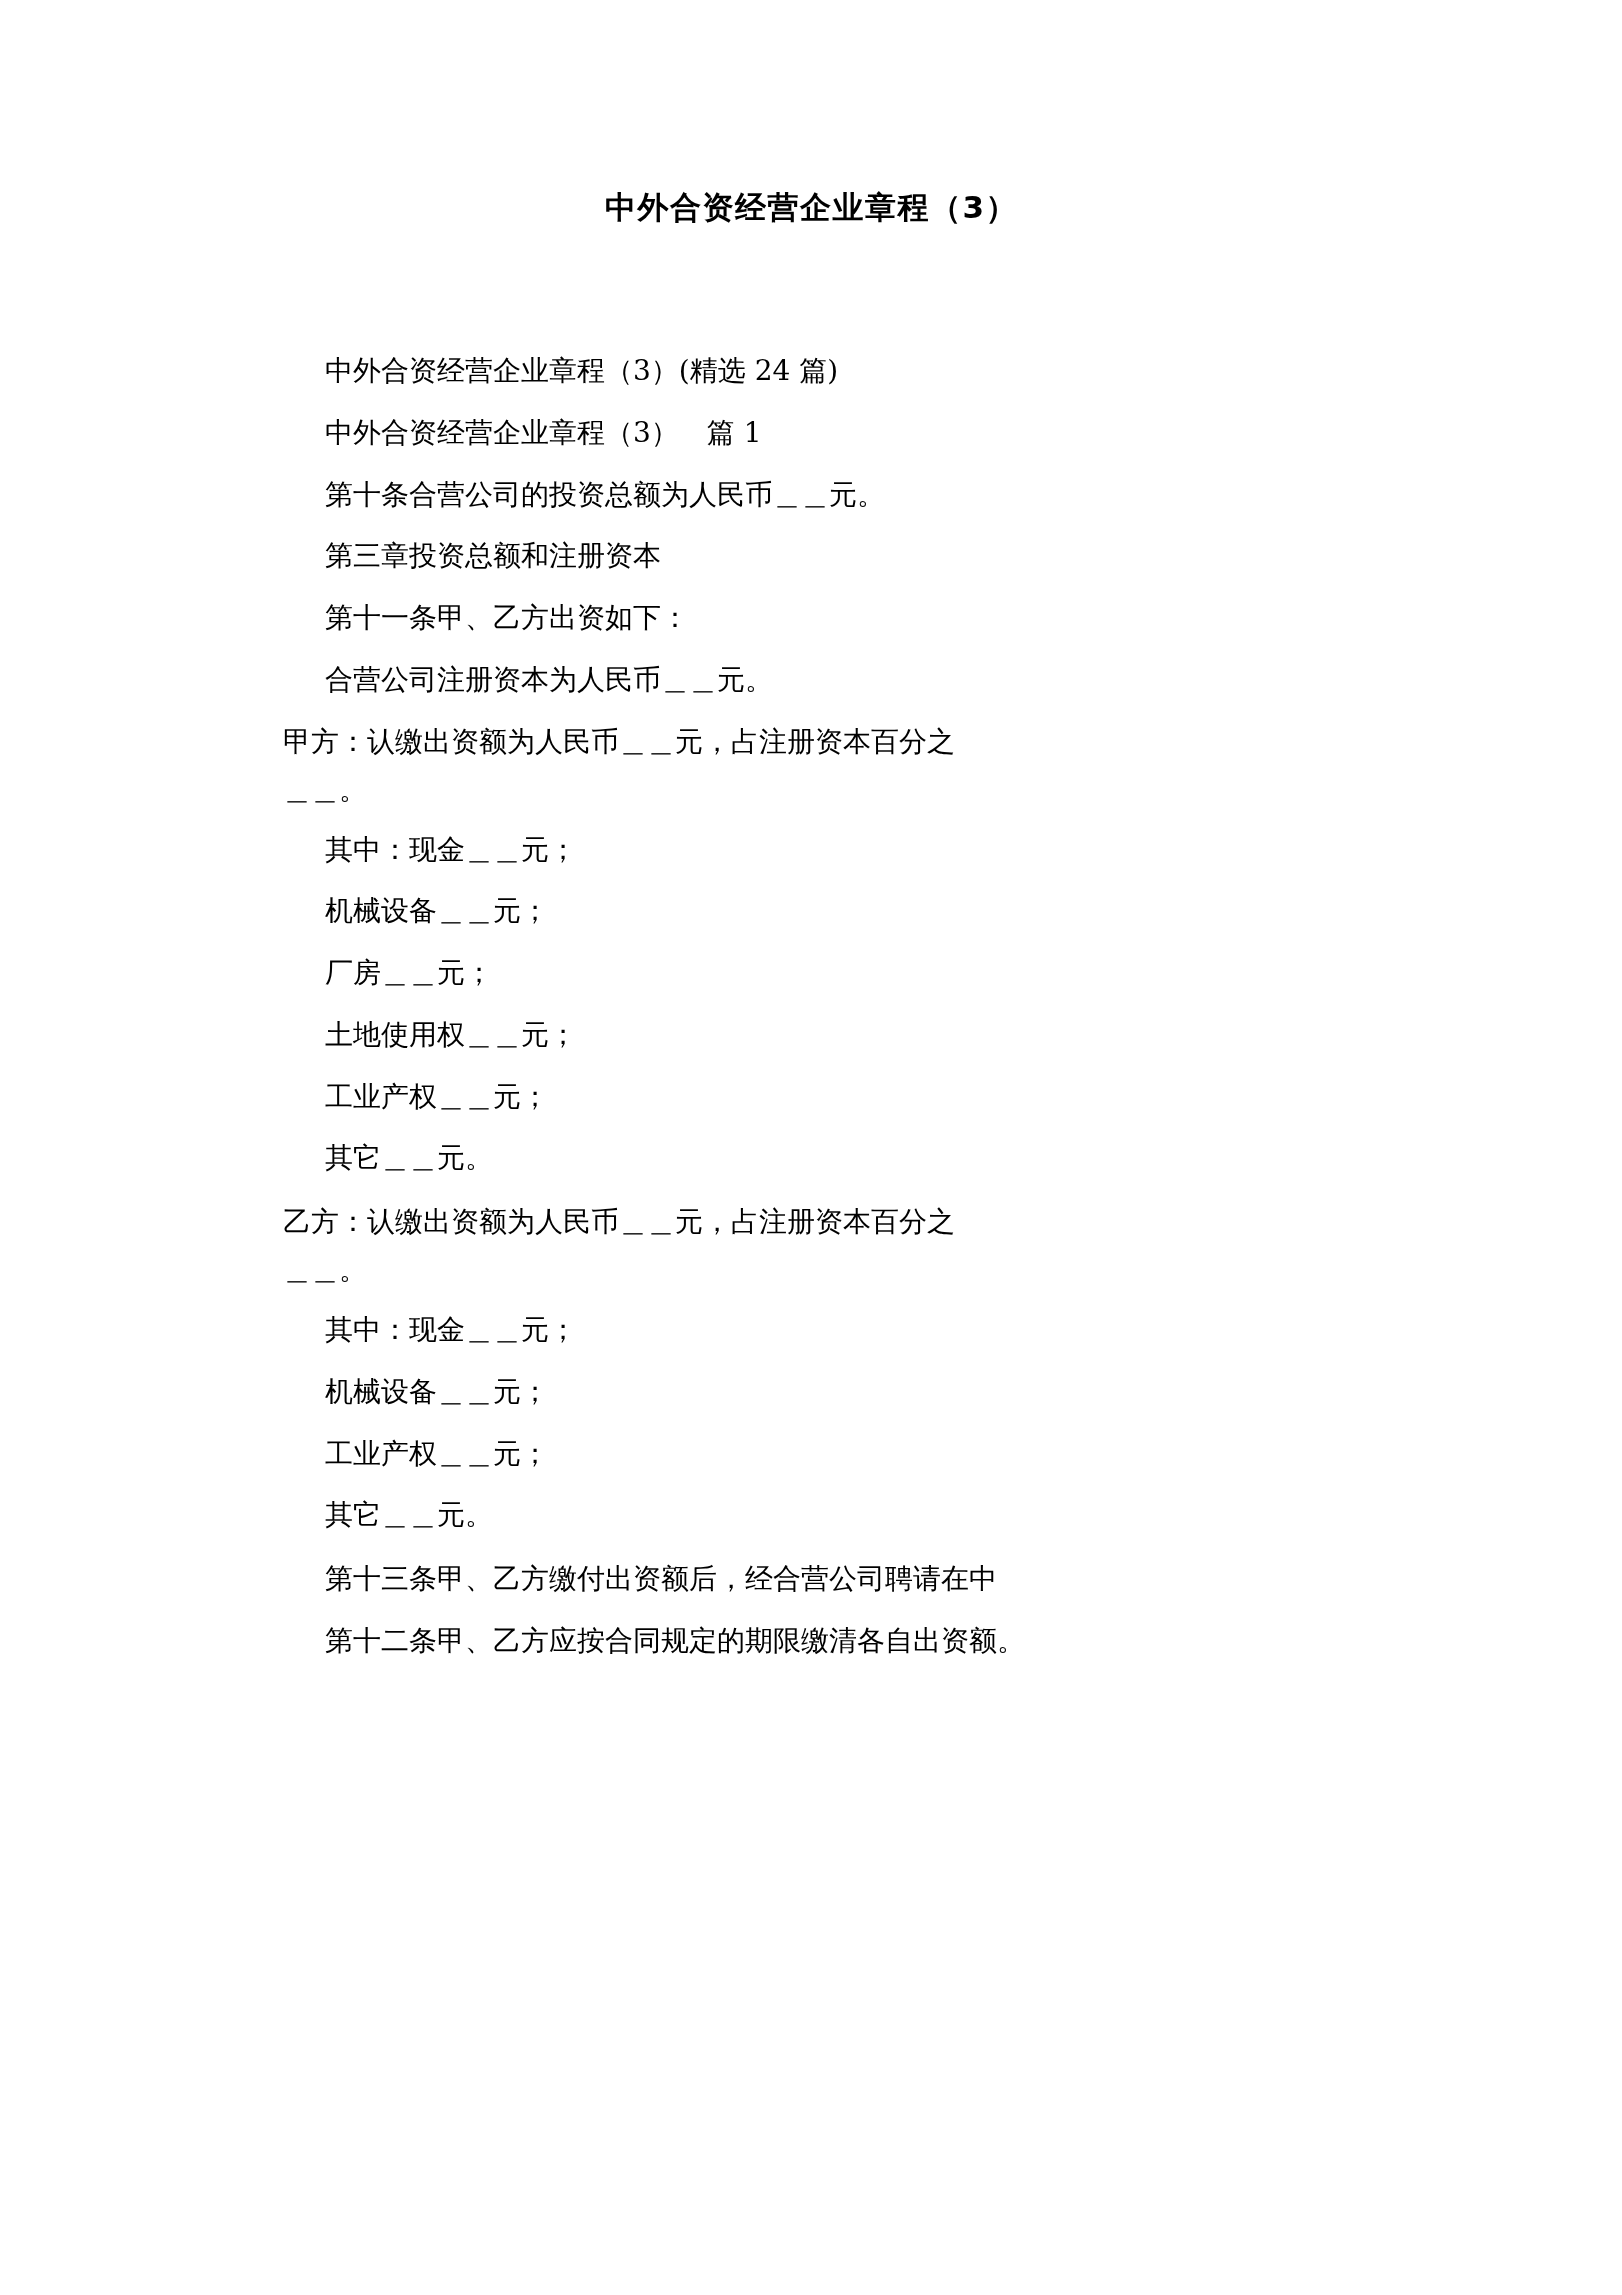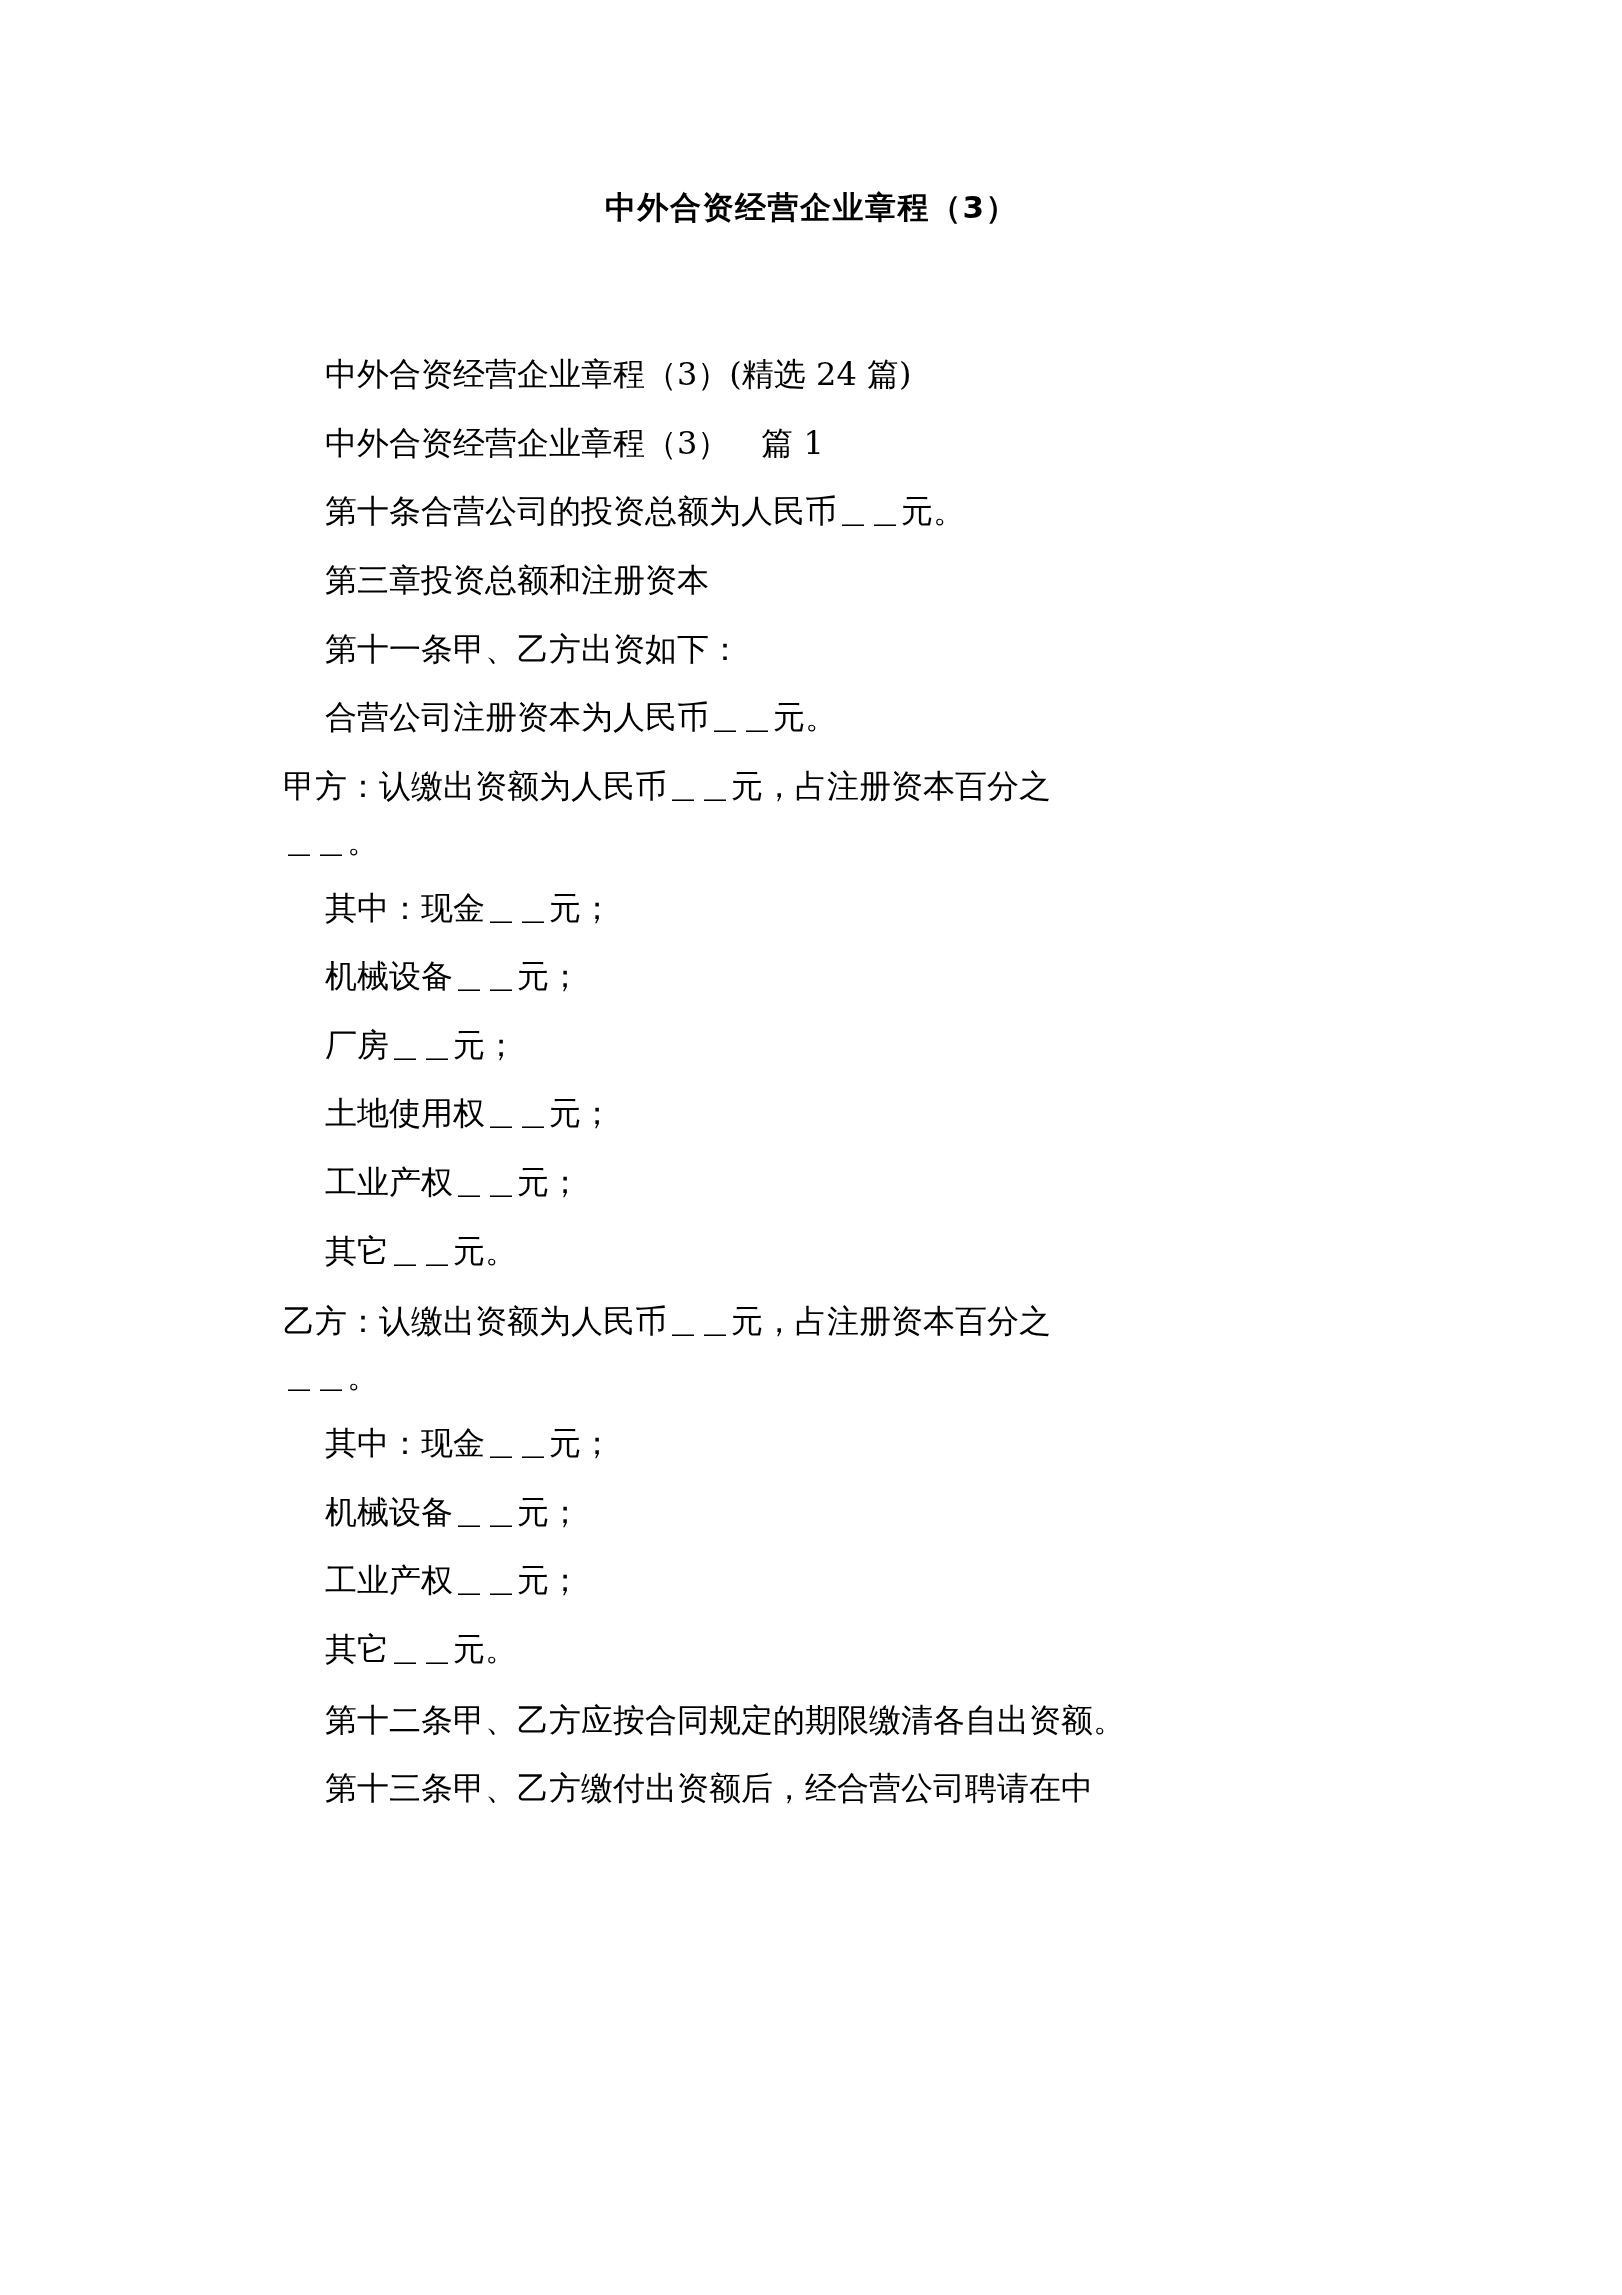--- a/index.html
+++ b/index.html
@@ -31,21 +31,21 @@
     margin-bottom: 0;
     line-height: 1.2;
     font-family: "DejaVu Sans", "Liberation Sans", sans-serif;
   }
   .body-block {
     margin-top: 121px;
     padding-left: 325px;
     padding-right: 249px;
   }
   .para {
-    font-size: 32px;
+    font-size: 28px;
     line-height: 1.72;
     margin: 0 0 13.6px 0;
     text-align: left;
     white-space: pre-wrap;
     word-break: break-all;
   }
   .para.indent {
     text-indent: 0;
   }
   .para.hang {
@@ -78,18 +78,18 @@
     <p class="para sub">厂房＿＿元；</p>
     <p class="para sub">土地使用权＿＿元；</p>
     <p class="para sub">工业产权＿＿元；</p>
     <p class="para sub">其它＿＿元。</p>
     <p class="para hang">乙方：认缴出资额为人民币＿＿元，占注册资本百分之
 ＿＿。</p>
     <p class="para sub">其中：现金＿＿元；</p>
     <p class="para sub">机械设备＿＿元；</p>
     <p class="para sub">工业产权＿＿元；</p>
     <p class="para sub">其它＿＿元。</p>
+    <p class="para indent">第十三条甲、乙方缴付出资额后，经合营公司聘请在中</p>
     <p class="para indent">第十二条甲、乙方应按合同规定的期限缴清各自出资额。</p>
-    <p class="para indent">第十三条甲、乙方缴付出资额后，经合营公司聘请在中</p>
   </div>
 
 </div>
 
 
 </body></html>

